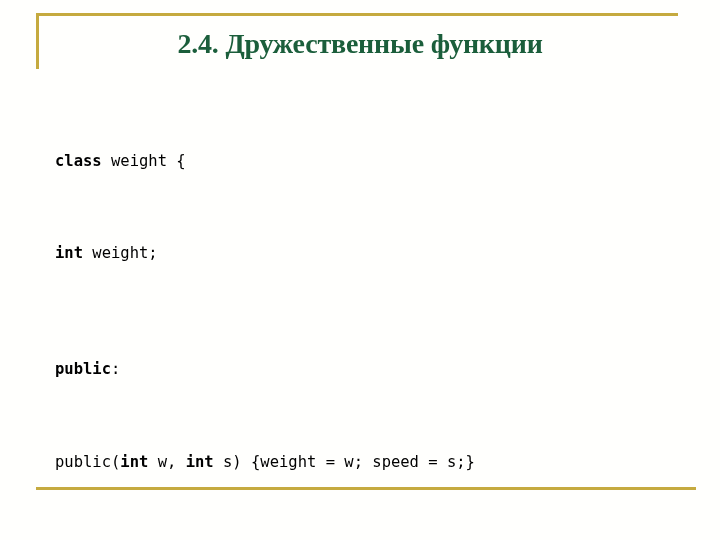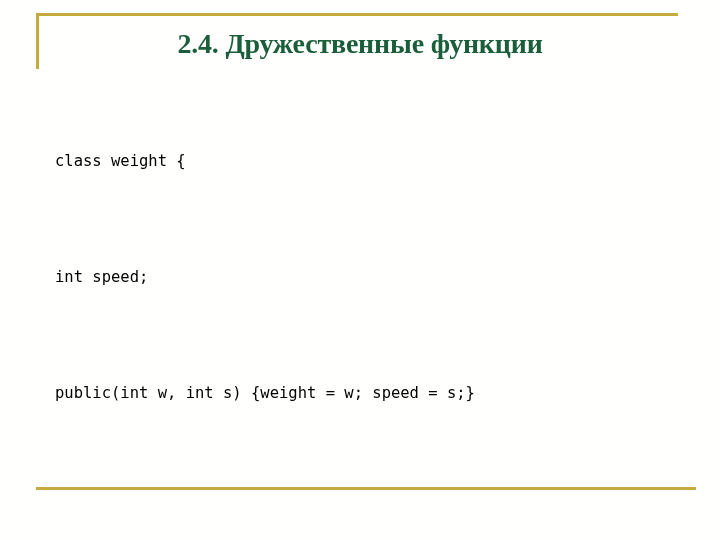--- a/index.html
+++ b/index.html
@@ -73,41 +73,42 @@
     line-height: 23.2px;
     color: #000000;
     white-space: pre;
   }
   .code .ln {
     display: block;
     height: 23.2px;
     white-space: pre;
   }
   .kw {
-    font-weight: normal;
+    font-weight: bold;
   }
 </style>
 </head>
 <body>
 
 <div class="slide">
 
   <div class="rule-top"></div>
   <div class="rule-left"></div>
   <div class="rule-bottom"></div>
 
   <div class="title">2.4. Дружественные функции</div>
 
   <div class="code">
 
     <span class="ln"><span class="kw">class</span><span> weight {</span></span>
 
+    <span class="ln"><span class="kw">int</span><span> weight;</span></span>
 
-    <span class="ln"><span class="kw">int</span><span> speed;</span></span>
 
+    <span class="ln"><span class="kw">public</span><span>:</span></span>
 
     <span class="ln"><span>public(</span><span class="kw">int</span><span> w, </span><span class="kw">int</span><span> s) {weight = w; speed = s;}</span></span>
 
     
 
     
 
     
 
     

